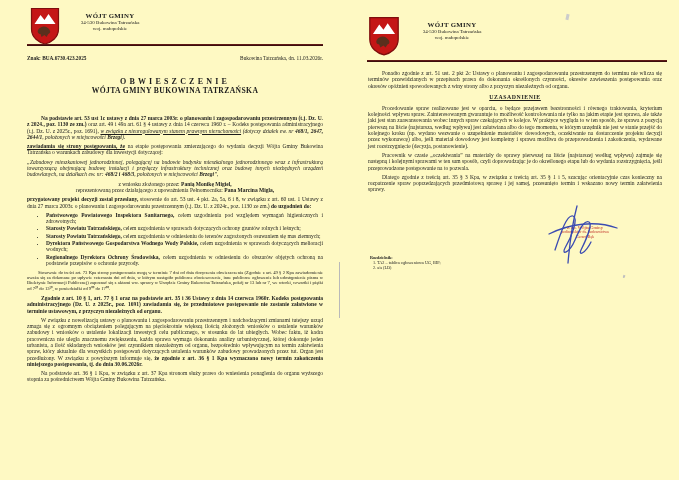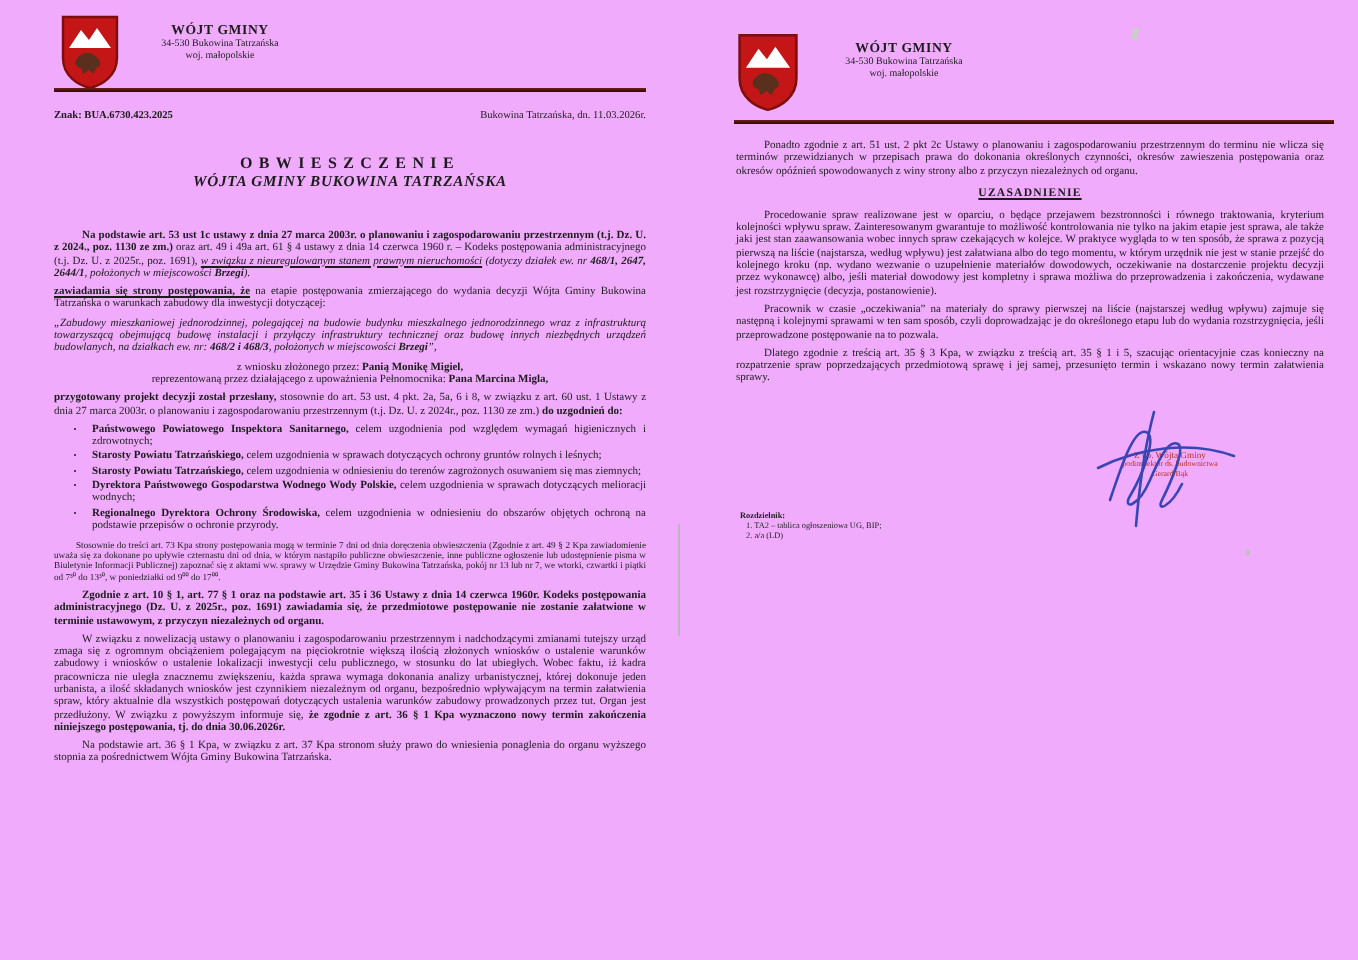--- a/index.html
+++ b/index.html
@@ -1,21 +1,21 @@
 <!DOCTYPE html>
 <html><head>
 <meta charset="utf-8">
 <style>
   html,body{margin:0;padding:0;}
   body{
     width:679px;height:480px;position:relative;overflow:hidden;
     background:#ffffff;color:#1c1c1c;
     font-family:"Liberation Serif", serif;
   }
-  .page{position:absolute;top:0;height:480px;background:#f0abfc;}
+  .page{position:absolute;top:0;height:480px;background:#fef9c3;}
   #pageL{left:0;width:340px;}
   #pageR{left:340px;width:339px;}
   .seam{position:absolute;left:339px;top:262px;width:1px;height:56px;background:#b9b9b9;}
 
   
   .crest{position:absolute;}
   #pageL .crest{left:30px;top:7px;}
   #pageR .crest{left:28px;top:16px;}
   .orgblock{position:absolute;text-align:center;width:100px;}
   #pageL .orgblock{left:60px;top:12px;}
@@ -26,21 +26,21 @@
   #pageL .rule{left:27px;width:296px;top:44px;}
   #pageR .rule{left:27px;width:300px;top:60px;}
   .refline{position:absolute;left:27px;top:55px;width:296px;display:flex;justify-content:space-between;font-size:5.3px;}
   .ref-no{font-weight:bold;}
 
   
   .content{position:absolute;}
   #contentL{left:27px;top:77px;width:296px;}
   #contentR{left:28px;top:70px;width:294px;}
   .t1{text-align:center;font-weight:bold;font-size:8px;letter-spacing:3.2px;line-height:9px;}
-  .t2{text-align:center;font-weight:bold;font-size:7.6px;letter-spacing:.4px;line-height:9px;margin-bottom:20px;font-style:italic;}
+  .t2{text-align:center;font-weight:bold;font-size:7.6px;letter-spacing:.4px;line-height:9px;margin-bottom:20px;}
   .p{font-size:5.5px;line-height:6.3px;text-align:justify;text-indent:14px;margin:0 0 3px 0;}
   .noind{text-indent:0;}
   .center{text-align:center;text-indent:0;margin-bottom:3px;}
   .b{font-weight:bold;}
   .i{font-style:italic;}
   .bi{font-weight:bold;font-style:italic;}
   .bu{font-weight:bold;text-decoration:underline;}
   .ui{font-style:italic;text-decoration:underline;}
   .quote{font-style:italic;}
   ul.uzg{margin:0 0 3.5px 0;padding-left:19px;font-size:5.5px;line-height:6.3px;}

